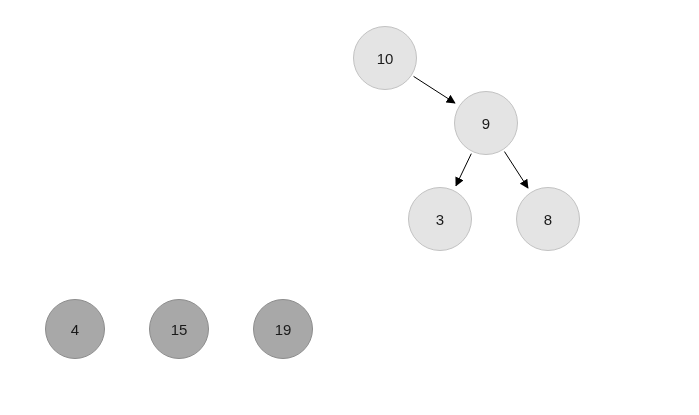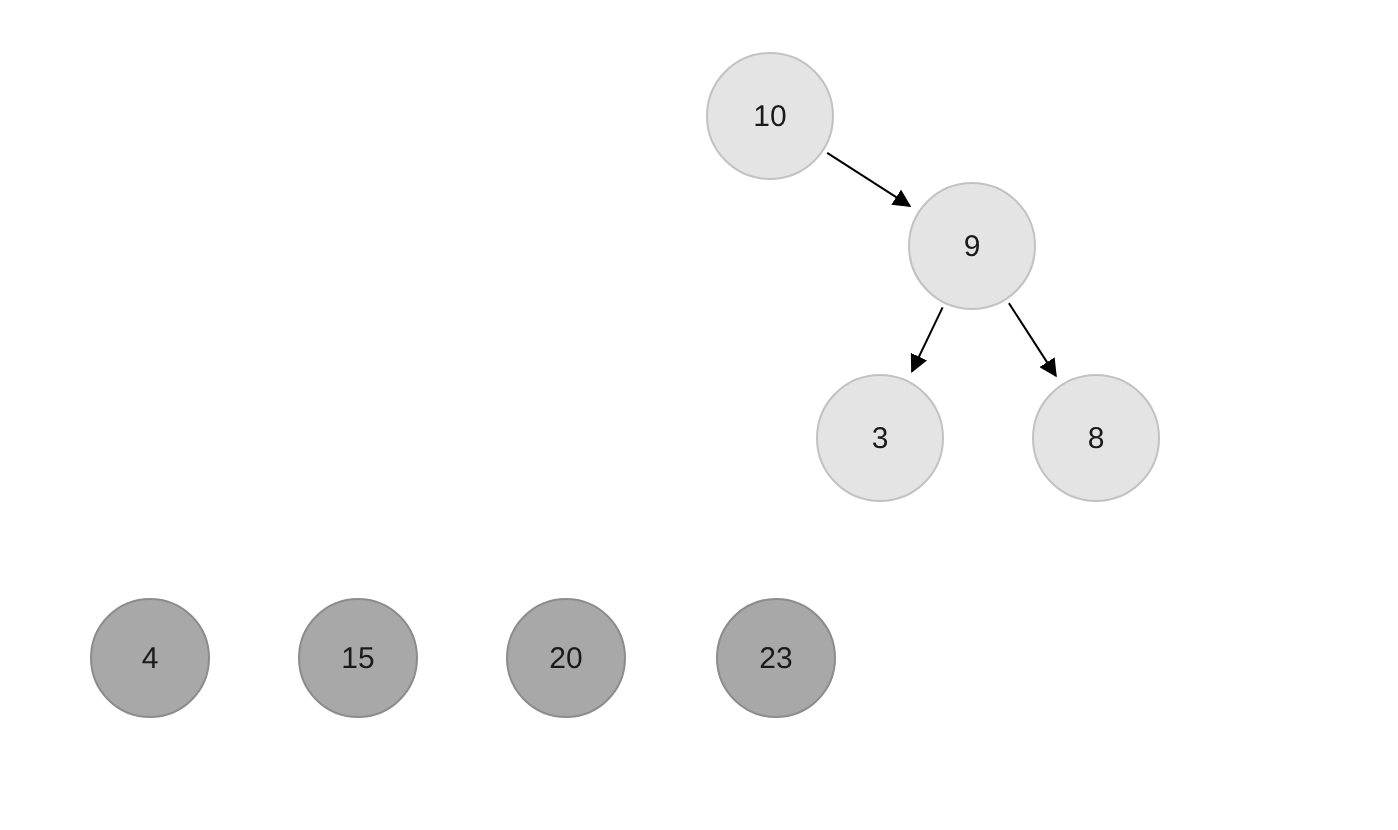--- a/index.html
+++ b/index.html
@@ -58,15 +58,14 @@
       <line x1="471.30791386536123" y1="153.6617449766375" x2="455.98844667593045" y2="185.6328069371886" stroke="#000000" stroke-width="1" marker-end="url(#arrow)"></line>
       <line x1="504.4458646701726" y1="151.56133884413822" x2="527.9265590354004" y2="187.91854302255547" stroke="#000000" stroke-width="1" marker-end="url(#arrow)"></line>
     </svg>
 
 <div class="node tree" style="left: 353px; top: 26px; width: 64px; height: 64px;">10</div>
     <div class="node tree" style="left: 454px; top: 91px; width: 64px; height: 64px;">9</div>
     <div class="node tree" style="left: 408px; top: 187px; width: 64px; height: 64px;">3</div>
     <div class="node tree" style="left: 516px; top: 187px; width: 64px; height: 64px;">8</div>
     <div class="node list" style="left: 45px; top: 299px; width: 60px; height: 60px;">4</div>
     <div class="node list" style="left: 149px; top: 299px; width: 60px; height: 60px;">15</div>
-    <div class="node list" style="left: 253px; top: 299px; width: 60px; height: 60px;">20</div>
-    <div class="node list" style="left: 358px; top: 299px; width: 60px; height: 60px;">23</div>
+    <div class="node list" style="left: 253px; top: 299px; width: 60px; height: 60px;">19</div>
   </div>
 
 </body></html>

